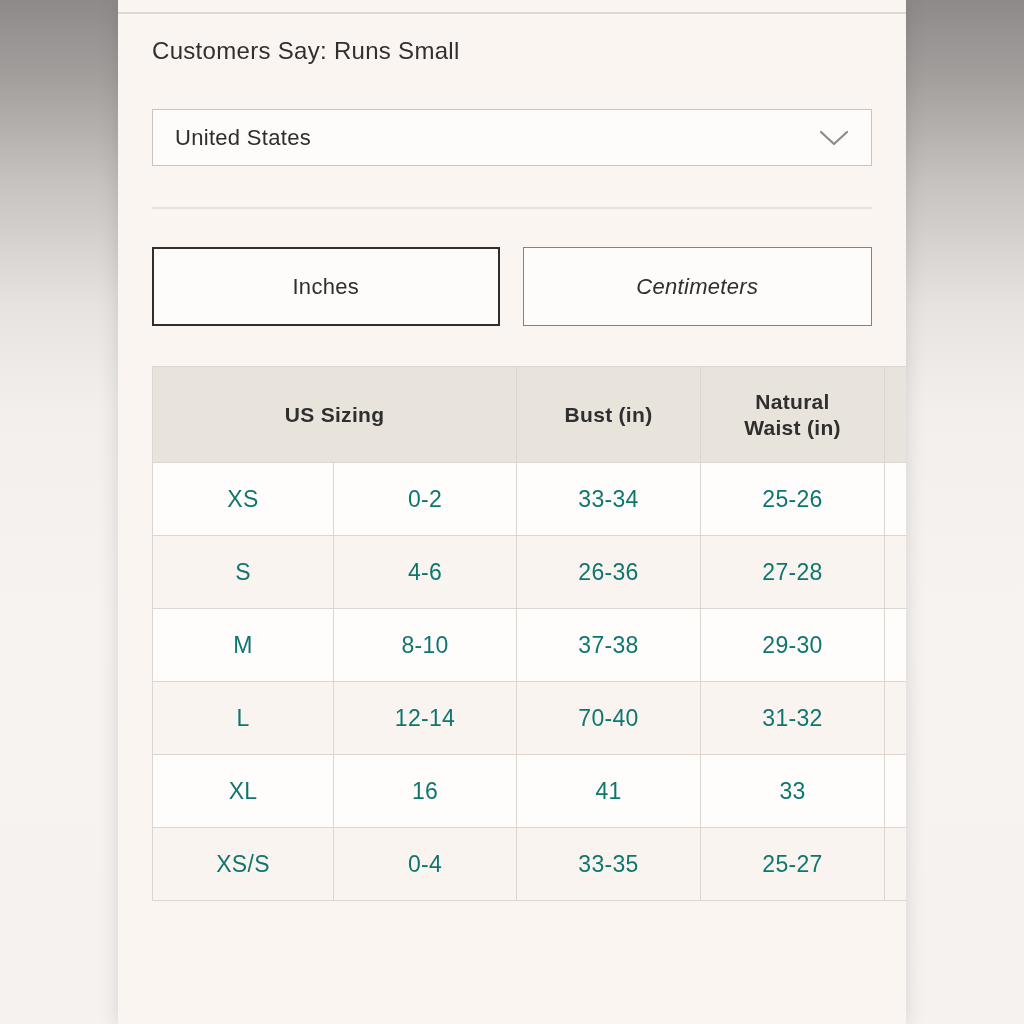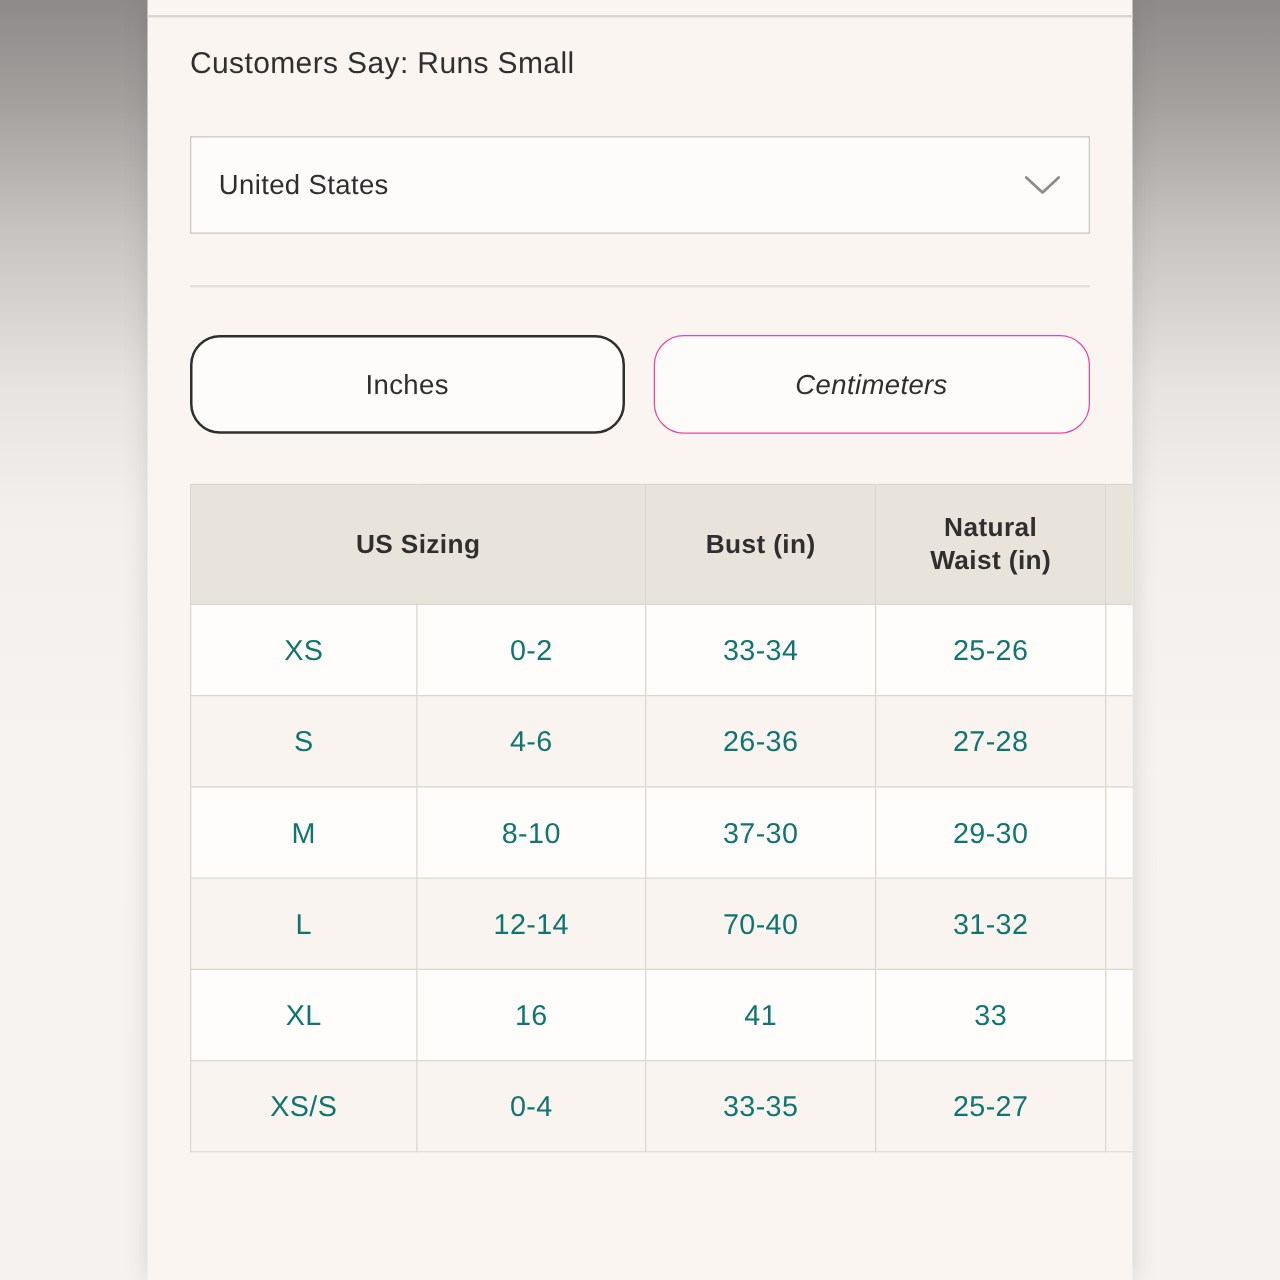--- a/index.html
+++ b/index.html
@@ -48,21 +48,21 @@
   }
   .fit-note {
     margin: 24px 0 0;
     font-size: 24px;
     color: #303030;
     line-height: 26px;
     letter-spacing: 0.3px;
   }
   .country-select {
     margin-top: 45px;
-    height: 78px;
+    height: 57px;
     box-sizing: border-box;
     border: 1px solid #c8c4bf;
     background: #fdfcfa;
     display: flex;
     align-items: center;
     justify-content: space-between;
     padding: 0 22px;
     cursor: pointer;
   }
   .country-select .value {
@@ -100,21 +100,20 @@
     display: flex;
     align-items: center;
     justify-content: center;
     font-family: inherit;
     font-size: 22px;
     color: #2e2e2e;
     letter-spacing: 0.3px;
     background: #fdfcfa;
     cursor: pointer;
     padding: 0;
-    border-radius: 24px;
   }
   .toggle-btn.selected {
     width: 348px;
     border: 2px solid #2f2f2f;
   }
   .toggle-btn.unselected {
     width: 350px;
     border: 1px solid #ec4899;
     font-style: italic;
   }
@@ -212,21 +211,21 @@
           <tr class="alt">
             <td>S</td>
             <td>4-6</td>
             <td>26-36</td>
             <td>27-28</td>
             <td></td>
           </tr>
           <tr>
             <td>M</td>
             <td>8-10</td>
-            <td>37-30</td>
+            <td>37-38</td>
             <td>29-30</td>
             <td></td>
           </tr>
           <tr class="alt">
             <td>L</td>
             <td>12-14</td>
             <td>70-40</td>
             <td>31-32</td>
             <td></td>
           </tr>

